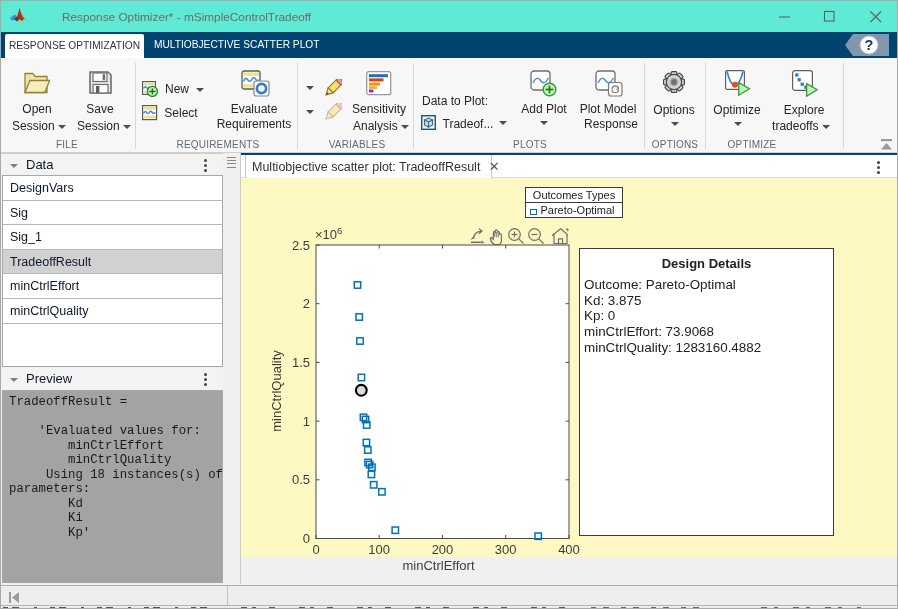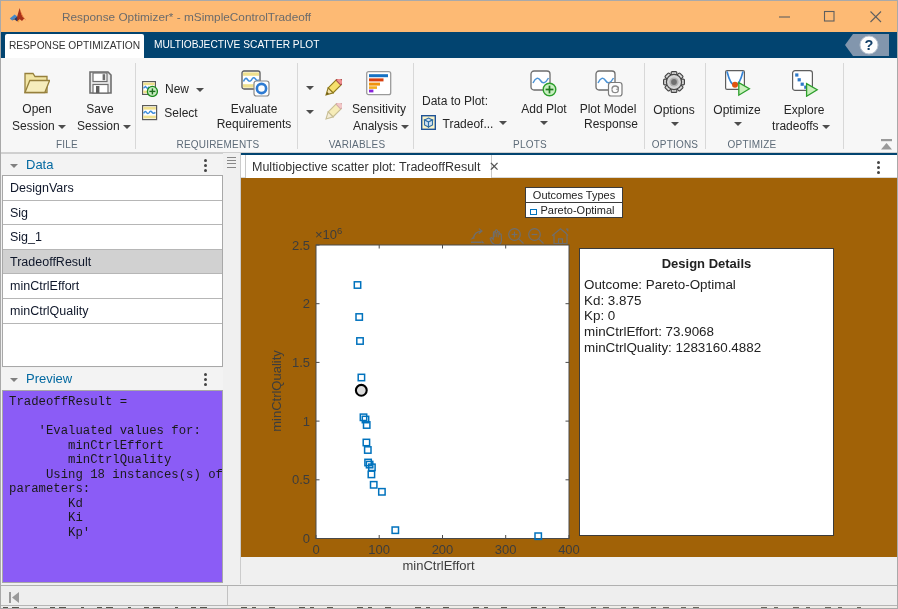--- a/index.html
+++ b/index.html
@@ -1,51 +1,51 @@
 <!DOCTYPE html>
 <html><head>
 <meta charset="utf-8">
 <style>
   * { margin:0; padding:0; box-sizing:border-box; }
   html,body { width:898px; height:609px; overflow:hidden; }
   body { font-family:"Liberation Sans", sans-serif; position:relative; background:#f0f0f0; }
   #win { position:absolute; left:0; top:0; width:898px; height:609px; border:1px solid #a9a9a9; overflow:hidden; background:#f0f0f0; }
   .abs { position:absolute; }
   
-  #titlebar { position:absolute; left:0; top:0; width:100%; height:47px; background:#fdba74; }
+  #titlebar { position:absolute; left:0; top:0; width:100%; height:47px; background:#5eead4; }
   #title-text { position:absolute; left:61px; top:9px; font-size:11.8px; color:#6b6b6b; }
   
   #tabband { position:absolute; left:0; top:31px; width:100%; height:26px; background:#024470; }
   #tab-active { position:absolute; left:4px; top:2px; height:24px; width:139px; background:#ffffff; border-radius:2px 2px 0 0; color:#333; font-size:10.2px; line-height:24px; text-align:center; white-space:nowrap; }
   #tab-inactive { position:absolute; left:153px; top:0; height:36px; line-height:26px; color:#fff; font-size:10.2px; white-space:nowrap; }
   
   #ribbon { position:absolute; left:0; top:57px; width:100%; height:95px; background:#f7f7f7; border-bottom:1px solid #d0d0d0; }
   .vsep { position:absolute; top:5px; height:86px; width:1px; background:#d8d8d8; }
   .seclabel { position:absolute; top:81px; font-size:10px; color:#5d6b78; letter-spacing:0.2px; transform:translateX(-50%); white-space:nowrap; }
   .blbl { position:absolute; font-size:12px; color:#262626; white-space:nowrap; transform:translateX(-50%); }
   .darr { display:inline-block; width:0; height:0; border-left:4px solid transparent; border-right:4px solid transparent; border-top:4px solid #4d4d4d; vertical-align:middle; }
   
   #leftpanel { position:absolute; left:0; top:152px; width:222px; height:431px; background:#f0f0f0; }
   .pheader { position:relative; height:22px; background:#f3f3f3; }
   .pheader .tri { position:absolute; left:9px; top:10px; width:0; height:0; border-left:4px solid transparent; border-right:4px solid transparent; border-top:4.5px solid #808080; }
-  .pheader .ptxt { position:absolute; left:25px; top:3px; font-size:13px; color:#0369a1; }
+  .pheader .ptxt { position:absolute; left:25px; top:3px; font-size:13px; color:#0f172a; }
   .dots3 { position:absolute; width:3px; height:13px; }
   .dots3 i { display:block; width:3px; height:3px; border-radius:50%; background:#444; margin-bottom:2px; }
   #datatable { position:absolute; left:1px; top:22px; width:221px; height:192px; background:#fff; border:1px solid #a8a8a8; }
   .drow { height:24.6px; border-bottom:1px solid #b6b6b6; font-size:12.5px; color:#0f172a; line-height:24.6px; padding-left:7px; }
   .drow.sel { background:#d1d1d1; }
   #prevheader { position:absolute; left:0; top:215px; width:222px; height:22px; }
-  #preview { position:absolute; left:1px; top:237px; width:221px; height:193px; background:#8b5cf6; border:1px solid #a8a8a8; font-family:"Liberation Mono", monospace; font-size:12.3px; line-height:14.5px; color:#1a1a1a; white-space:pre; overflow:hidden; padding:4px 0 0 6px; }
+  #preview { position:absolute; left:1px; top:237px; width:221px; height:193px; background:#a3a3a3; border:1px solid #a8a8a8; font-family:"Liberation Mono", monospace; font-size:12.3px; line-height:14.5px; color:#1a1a1a; white-space:pre; overflow:hidden; padding:4px 0 0 6px; }
   
   #splitter { position:absolute; left:222px; top:152px; width:18px; height:431px; background:#f0f0f0; border-right:1px solid #cccccc; }
   #grip { position:absolute; left:4px; top:4px; width:9px; height:11px; border-top:1px solid #888; border-bottom:1px solid #888; }
   #grip::before { content:""; position:absolute; left:0; top:2px; width:9px; height:1px; background:#888; }
   #grip::after { content:""; position:absolute; left:0; top:5px; width:9px; height:1px; background:#888; }
   
-  #docarea { position:absolute; left:240px; top:152px; width:658px; height:404px; background:#a16207; }
+  #docarea { position:absolute; left:240px; top:152px; width:658px; height:404px; background:#fef9c3; }
   #docstrip { position:absolute; left:0; top:0; width:658px; height:25px; background:#fff; border-top:2px solid #024470; border-bottom:1px solid #d9d9d9; }
   #doctab { position:absolute; left:4px; top:0; width:247px; height:23px; background:#fff; border-left:1px solid #c9c9c9; border-right:1px solid #c9c9c9; font-size:12.5px; color:#333; line-height:23px; padding-left:6px; white-space:nowrap; }
   #doctab .x { color:#555; margin-left:5px; font-size:13px; }
   
   #legend { position:absolute; left:284px; top:34px; width:98px; background:#fff; border:1px solid #3b3b3b; font-size:11px; color:#222; }
   #legend .lt { border-bottom:1px solid #3b3b3b; text-align:center; font-weight:normal; padding:1px 0; }
   #legend .li { padding:1px 0 1px 4px; }
   #legend .sq { display:inline-block; width:6.5px; height:6.5px; border:1.6px solid #0072bd; vertical-align:-1px; margin-right:4px; }
   
   #plotsvg { position:absolute; left:0; top:0; }

